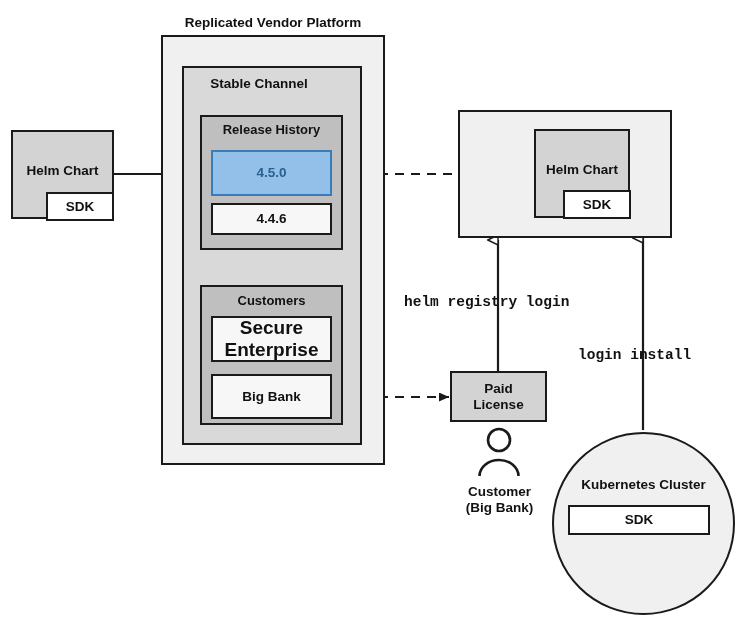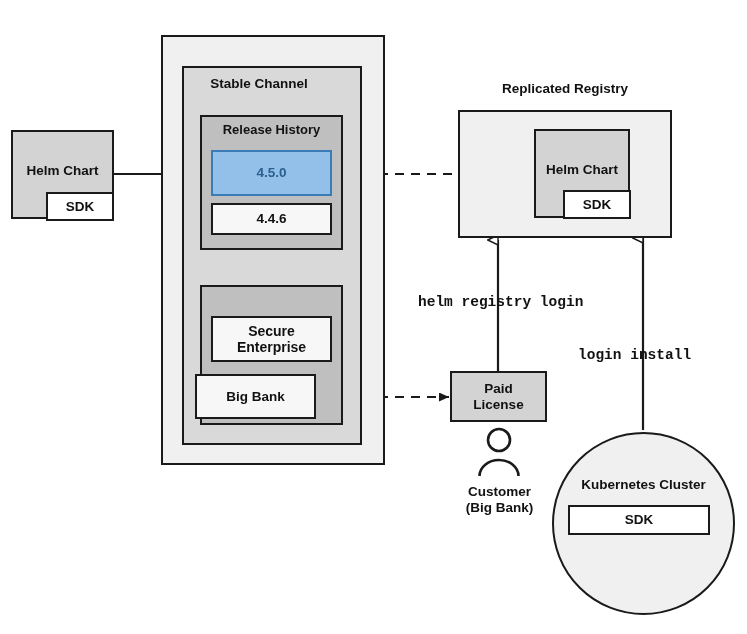--- a/index.html
+++ b/index.html
@@ -109,58 +109,59 @@
     </g>
   </svg>
 
   <div class="box" style="left:11px; top:130px; width:103px; height:89px; background:#d3d3d3; font-size:13.5px; align-items:flex-start; padding-top:31px;">
     <span>Helm Chart</span>
   </div>
   <div class="box" style="left:46px; top:192px; width:68px; height:29px; background:#ffffff; font-size:13.5px;">
     <span>SDK</span>
   </div>
 
+  <div class="lbl-outside" style="left:161px; top:15px; width:224px; font-size:13.5px;">Replicated Vendor Platform</div>
 
   <div class="box" style="left:161px; top:35px; width:224px; height:430px; background:#f0f0f0;"></div>
 
   <div class="box" style="left:182px; top:66px; width:180px; height:379px; background:#d9d9d9;"></div>
   <div class="container-title" style="left:182px; top:76px; width:154px; font-size:13.5px;">Stable Channel</div>
 
   <div class="box" style="left:200px; top:115px; width:143px; height:135px; background:#bfbfbf;"></div>
   <div class="container-title" style="left:200px; top:122px; width:143px; font-size:13px;">Release History</div>
 
   <div class="box" style="left:211px; top:150px; width:121px; height:46px; background:#93c0e8; border-color:#3a7cb8; color:#2a5f8f; font-size:13.5px;text-align:right;">
     <span>4.5.0</span>
   </div>
   <div class="box" style="left:211px; top:203px; width:121px; height:32px; background:#f7f7f7; font-size:13.5px;">
     <span>4.4.6</span>
   </div>
 
   <div class="box" style="left:200px; top:285px; width:143px; height:140px; background:#bfbfbf;"></div>
+  <div class="container-title" style="left:200px; top:293px; width:143px; font-size:13px;">Customers</div>
 
-  <div class="box" style="left:211px; top:316px; width:121px; height:46px; background:#f7f7f7; font-size:14px; flex-direction:column;">
+  <div class="box" style="left:211px; top:316px; width:121px; height:46px; background:#f7f7f7; font-size:19px; flex-direction:column;">
     <span>Secure</span>
     <span>Enterprise</span>
   </div>
-  <div class="box" style="left:195px; top:374px; width:121px; height:45px; background:#f7f7f7; font-size:13.5px;">
+  <div class="box" style="left:211px; top:374px; width:121px; height:45px; background:#f7f7f7; font-size:13.5px;">
     <span>Big Bank</span>
   </div>
 
-  <div class="lbl-outside" style="left:458px; top:81px; width:214px; font-size:13.5px;">Replicated Registry</div>
 
   <div class="box" style="left:458px; top:110px; width:214px; height:128px; background:#f0f0f0;"></div>
 
   <div class="box" style="left:534px; top:129px; width:96px; height:89px; background:#d3d3d3; font-size:13.5px; align-items:flex-start; padding-top:31px;">
     <span>Helm Chart</span>
   </div>
   <div class="box" style="left:563px; top:190px; width:68px; height:29px; background:#ffffff; font-size:13.5px;">
     <span>SDK</span>
   </div>
 
-  <div class="cmd" style="left:418px; top:294px; font-size:14.5px;">helm registry login</div>
+  <div class="cmd" style="left:404px; top:294px; font-size:14.5px;">helm registry login</div>
   <div class="cmd" style="left:578px; top:347px; font-size:14.5px;">login install</div>
 
   <div class="box" style="left:450px; top:371px; width:97px; height:51px; background:#d3d3d3; font-size:13.5px; flex-direction:column;">
     <span>Paid</span>
     <span>License</span>
   </div>
 
   <svg class="person" style="left:472px; top:427px;" width="54" height="52" viewBox="0 0 54 52" xmlns="http://www.w3.org/2000/svg">
     <circle cx="27" cy="13" r="11" fill="none" stroke="#1a1a1a" stroke-width="2.6"></circle>
     <path d="M7.5,49 a19.5,16 0 0 1 39,0" fill="none" stroke="#1a1a1a" stroke-width="2.6"></path>

